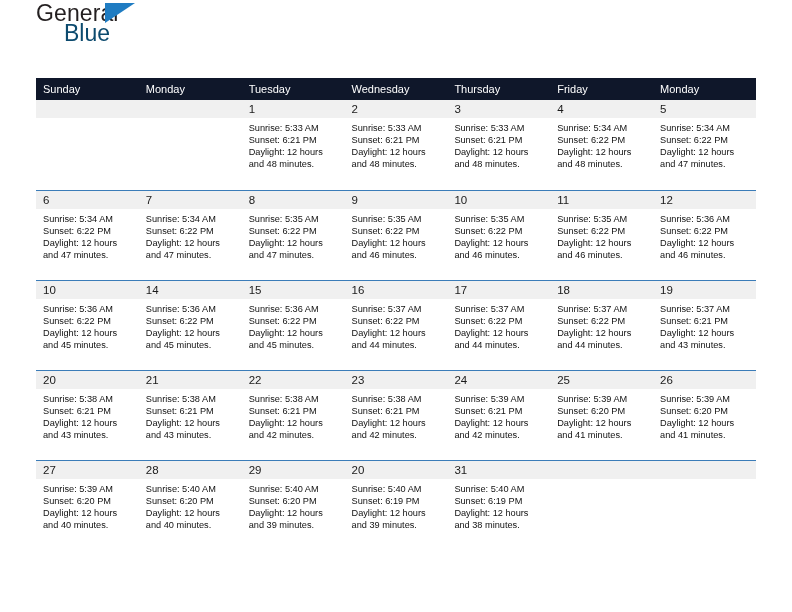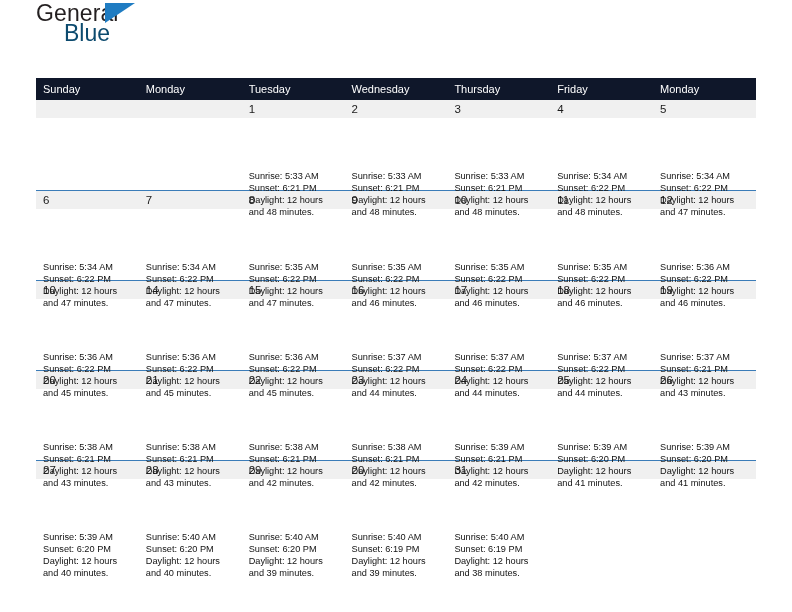--- a/index.html
+++ b/index.html
@@ -125,21 +125,20 @@
     line-height: 12px;
   }
   .cell.empty .daynum {
     background: #f0f0f0;
   }
   .info {
     padding: 4px 6px 0 7px;
     font-size: 9.2px;
     line-height: 12.1px;
     color: #111111;
-    margin-top: 48px;
   }
   .info div {
     white-space: nowrap;
   }
   .info .daylight {
     white-space: normal;
   }
 </style>
 </head>
 <body>

